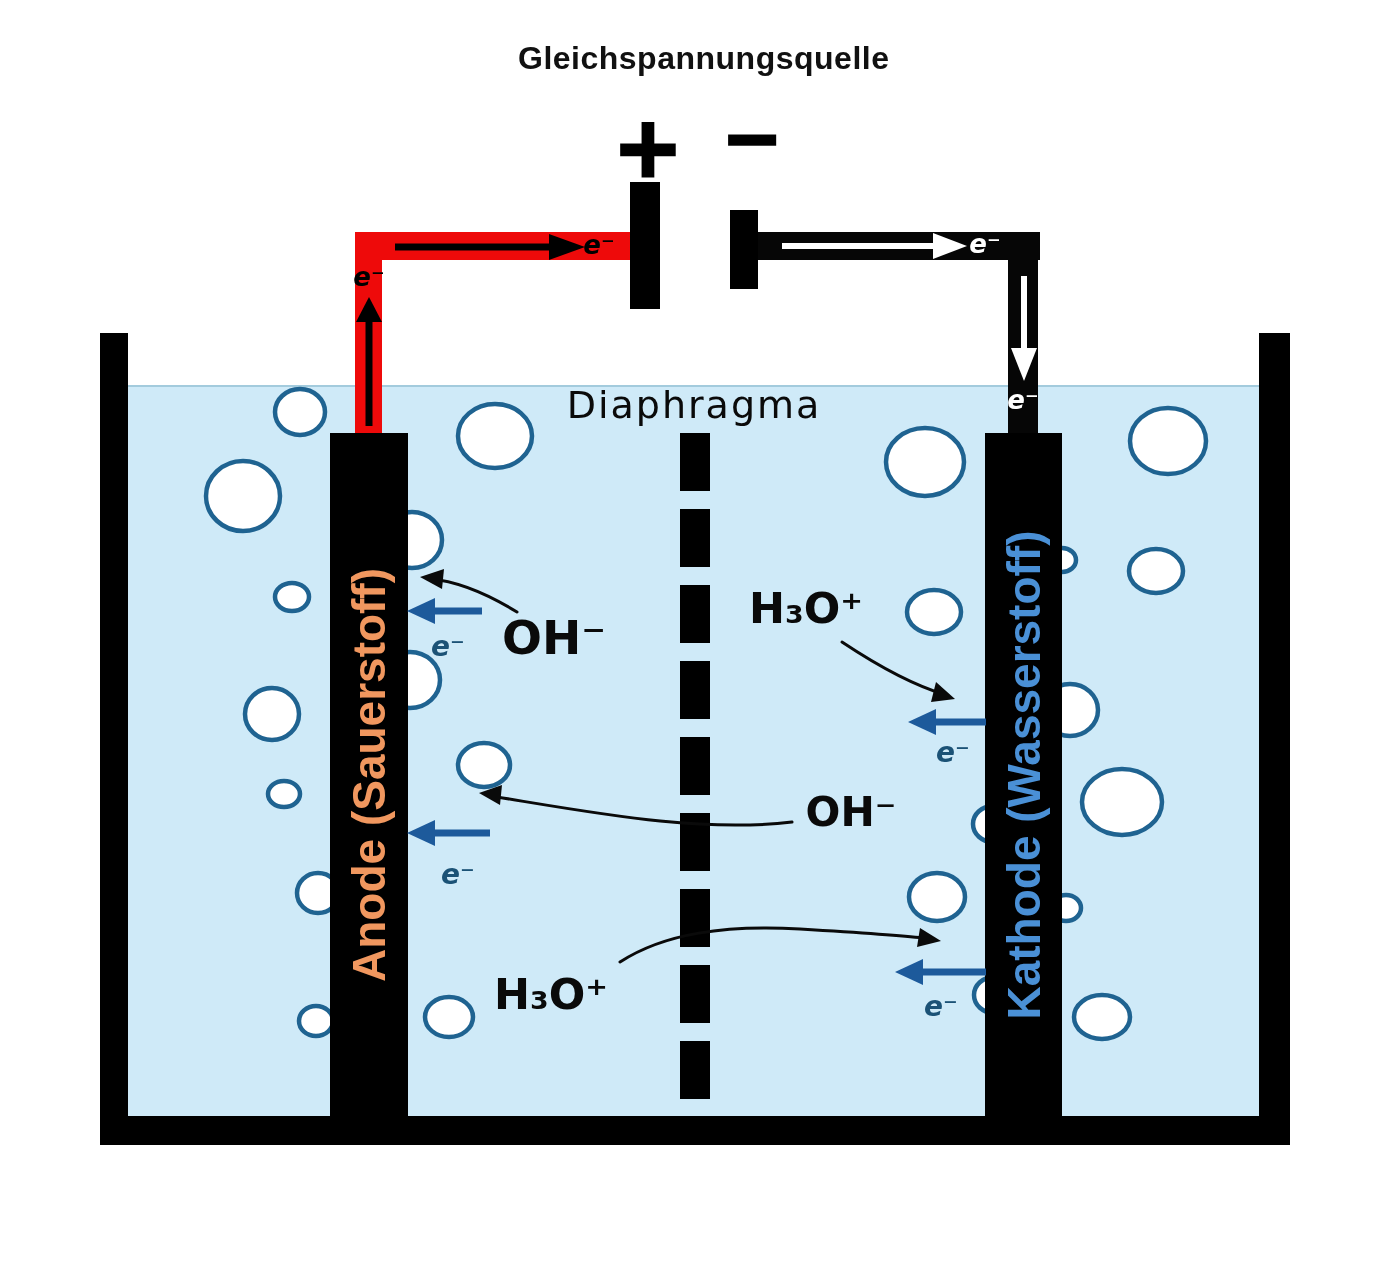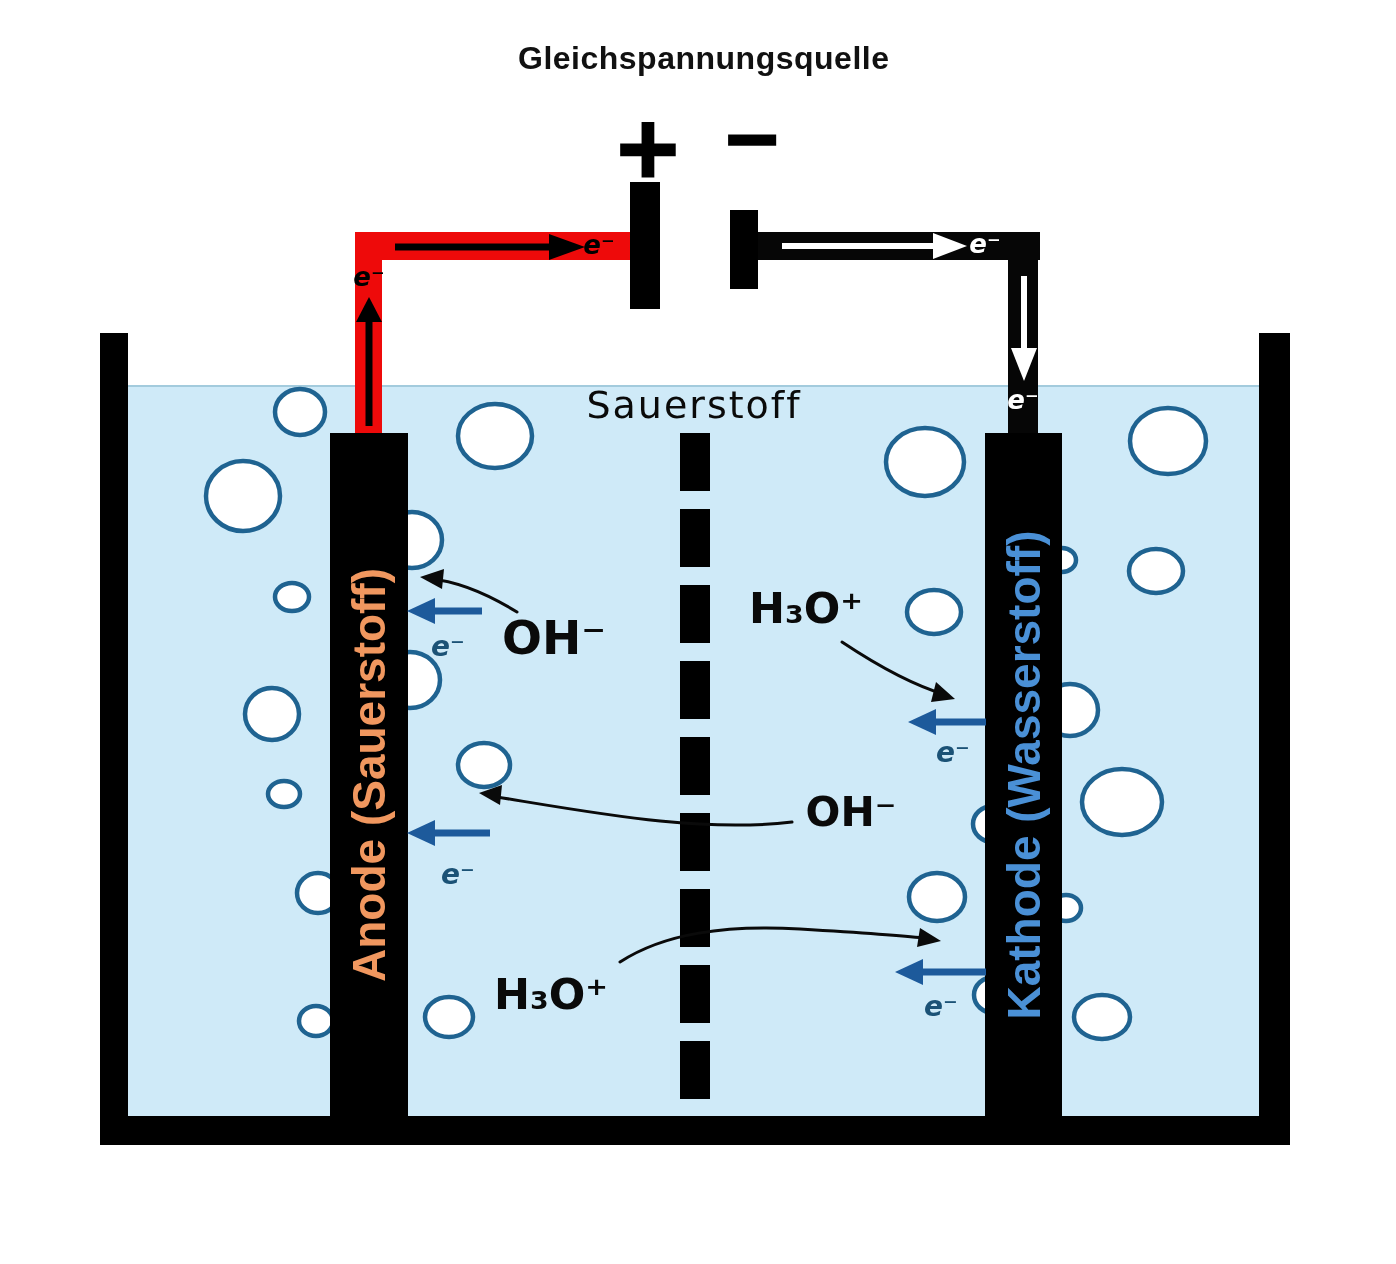--- a/index.html
+++ b/index.html
@@ -112,21 +112,21 @@
   <div class="abs wall wall-right"></div>
   <div class="abs tank-bottom"></div>
 
   <div class="abs electrode anode">
     <div class="electrode-label" id="anode-label" style="color: rgb(240, 151, 95);">Anode (Sauerstoff)</div>
   </div>
   <div class="abs electrode cathode">
     <div class="electrode-label" id="kathode-label" style="color: rgb(74, 144, 214);">Kathode (Wasserstoff)</div>
   </div>
   <div class="abs diaphragm"></div>
-  <div class="abs diaphragma-label">Sauerstoff</div>
+  <div class="abs diaphragma-label">Diaphragma</div>
 
   <div class="abs battery-plate plate-pos"></div>
   <div class="abs battery-plate plate-neg"></div>
   <div class="abs red-h" id="wire-red-h" style="background: rgb(238, 10, 10);"></div>
   <div class="abs red-v" id="wire-red-v" style="background: rgb(238, 10, 10);"></div>
   <div class="abs black-h"></div>
   <div class="abs black-v"></div>
 
   <svg class="layer" id="arrow-layer" viewBox="0 0 1396 1264">
     <g>

